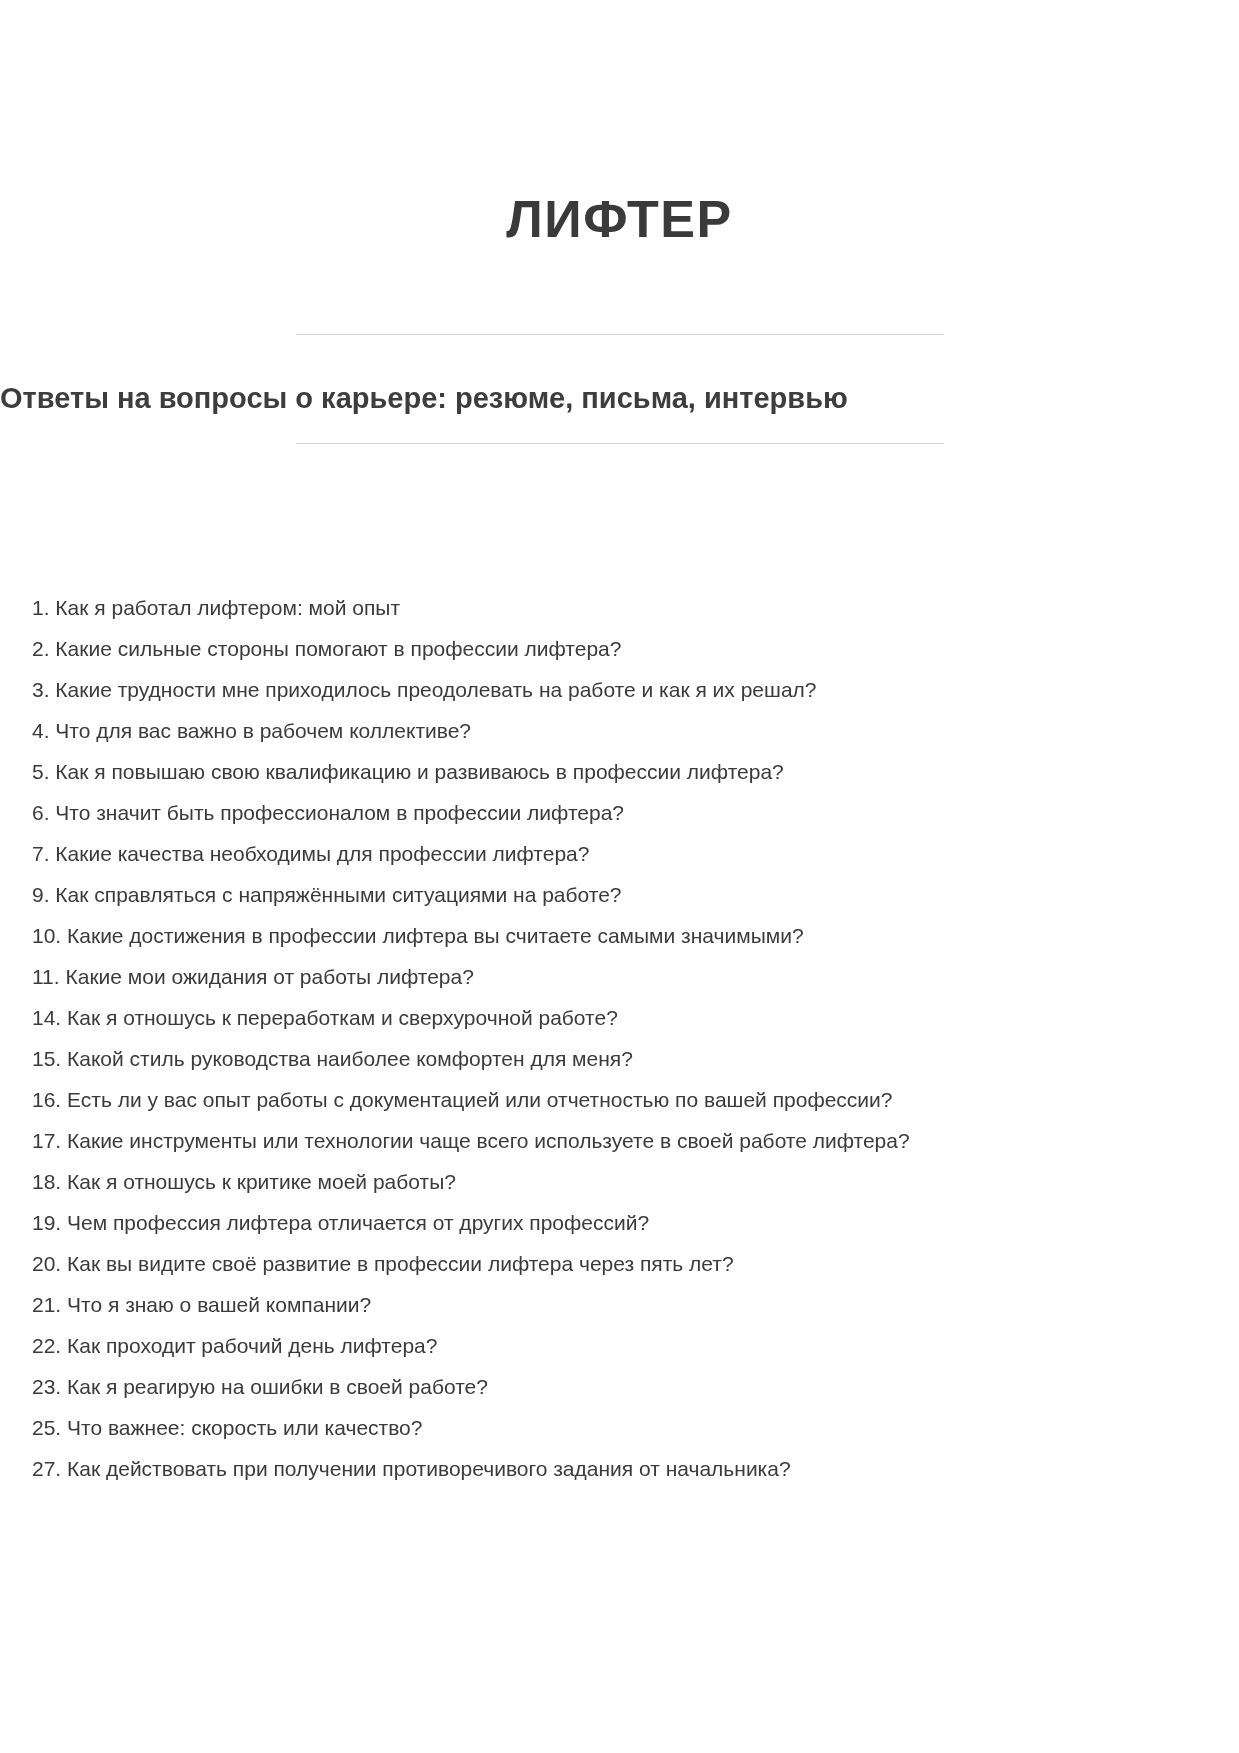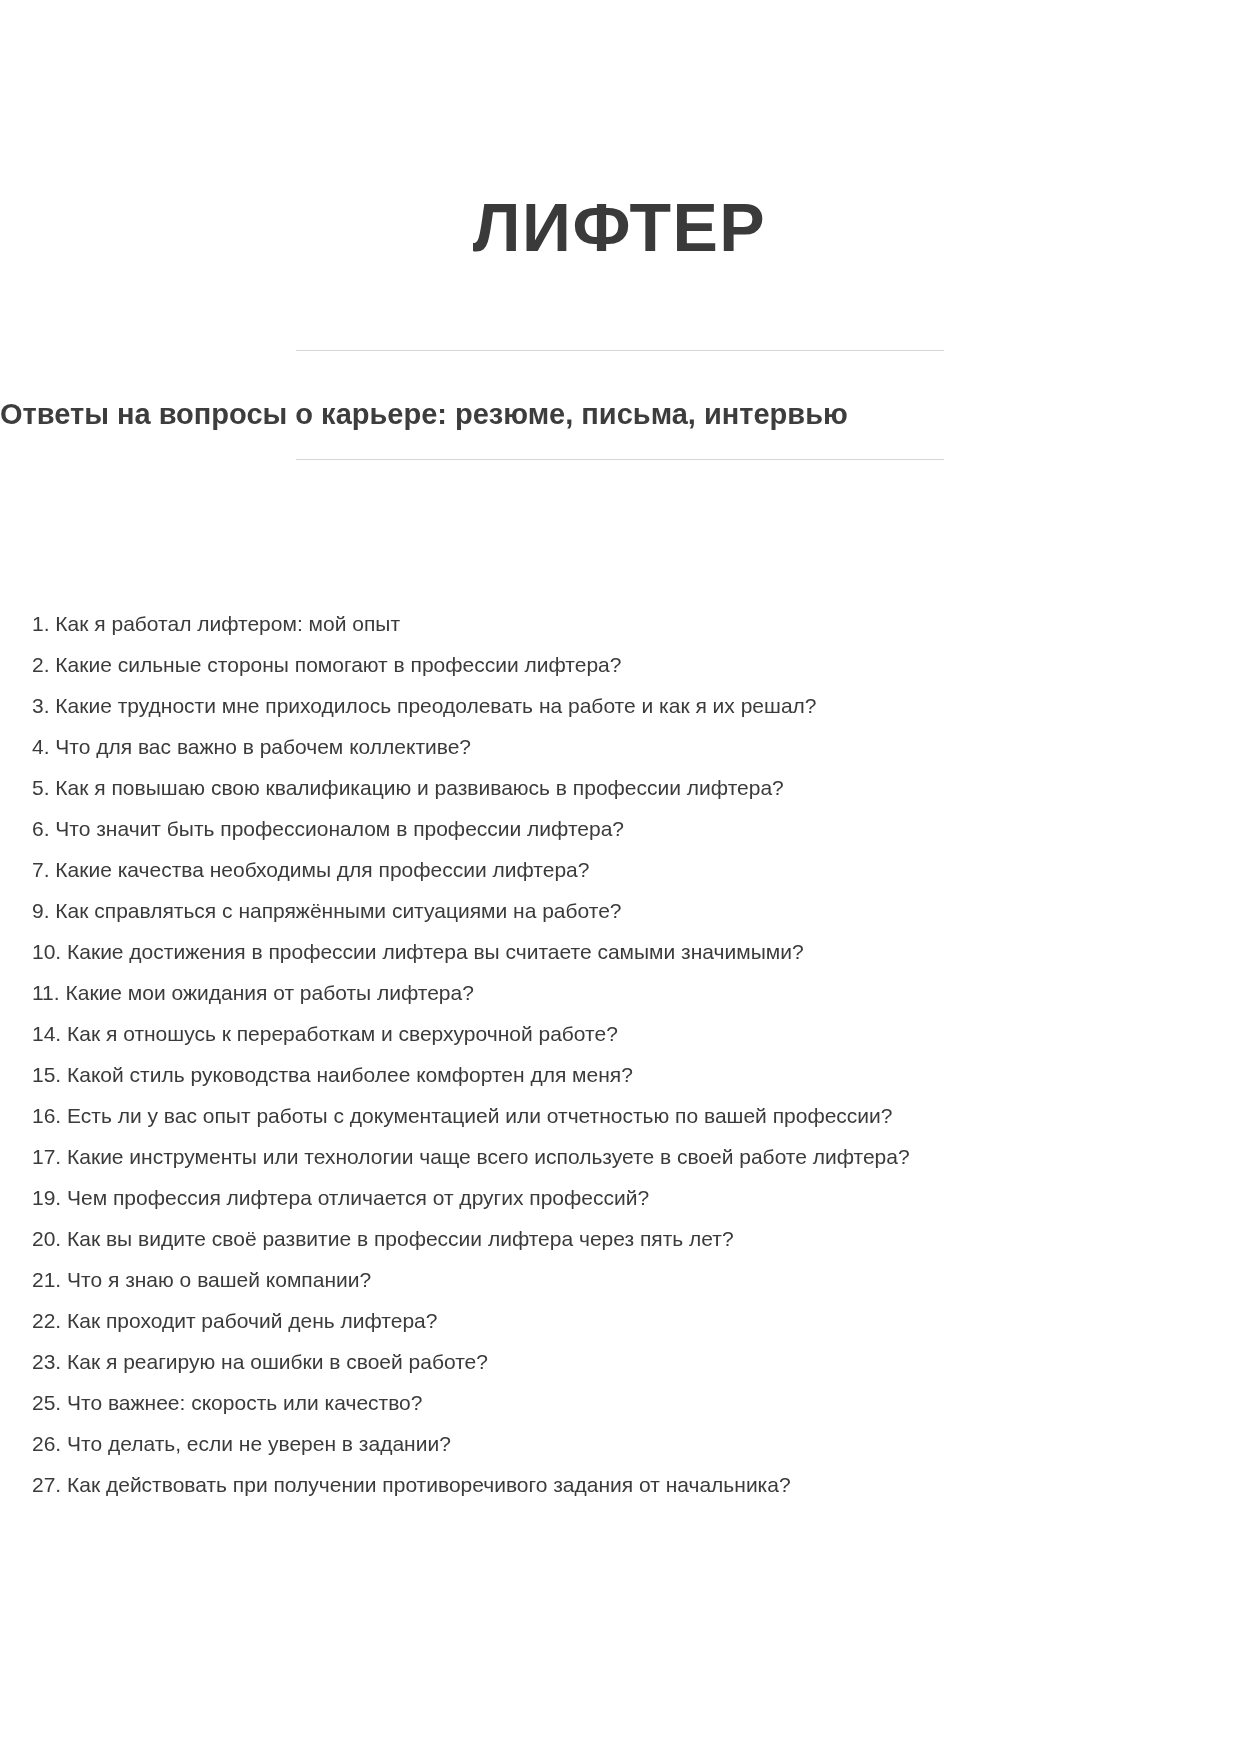--- a/index.html
+++ b/index.html
@@ -16,21 +16,21 @@
   }
   .page {
     width: 1239px;
     height: 1753px;
     box-sizing: border-box;
   }
   .title {
     margin: 0;
     padding-top: 193px;
     text-align: center;
-    font-size: 68px;
+    font-size: 52px;
     line-height: 1;
     font-weight: 700;
     letter-spacing: 1.5px;
     color: #3a3a3a;
   }
   .divider {
     border: none;
     border-top: 1px solid #d6d6d6;
     width: 648px;
     margin: 0 auto;
@@ -87,23 +87,23 @@
     <li class="question">5. Как я повышаю свою квалификацию и развиваюсь в профессии лифтера?</li>
     <li class="question">6. Что значит быть профессионалом в профессии лифтера?</li>
     <li class="question">7. Какие качества необходимы для профессии лифтера?</li>
     <li class="question">9. Как справляться с напряжёнными ситуациями на работе?</li>
     <li class="question">10. Какие достижения в профессии лифтера вы считаете самыми значимыми?</li>
     <li class="question">11. Какие мои ожидания от работы лифтера?</li>
     <li class="question">14. Как я отношусь к переработкам и сверхурочной работе?</li>
     <li class="question">15. Какой стиль руководства наиболее комфортен для меня?</li>
     <li class="question">16. Есть ли у вас опыт работы с документацией или отчетностью по вашей профессии?</li>
     <li class="question">17. Какие инструменты или технологии чаще всего используете в своей работе лифтера?</li>
+    <li class="question">18. Как я отношусь к критике моей работы?</li>
     <li class="question">19. Чем профессия лифтера отличается от других профессий?</li>
     <li class="question">20. Как вы видите своё развитие в профессии лифтера через пять лет?</li>
     <li class="question">21. Что я знаю о вашей компании?</li>
     <li class="question">22. Как проходит рабочий день лифтера?</li>
     <li class="question">23. Как я реагирую на ошибки в своей работе?</li>
     <li class="question">25. Что важнее: скорость или качество?</li>
-    <li class="question">26. Что делать, если не уверен в задании?</li>
     <li class="question">27. Как действовать при получении противоречивого задания от начальника?</li>
   </ul>
 
 </div>
 
 </body></html>

